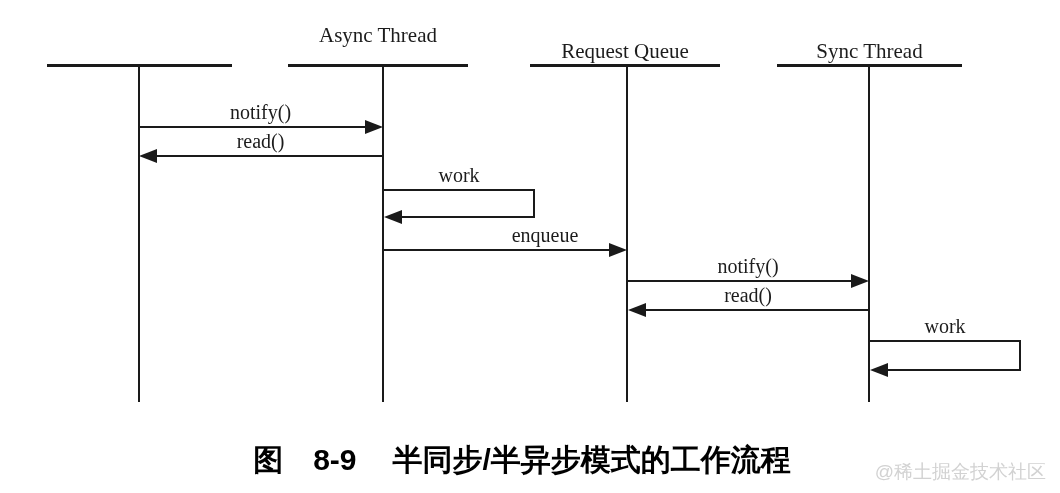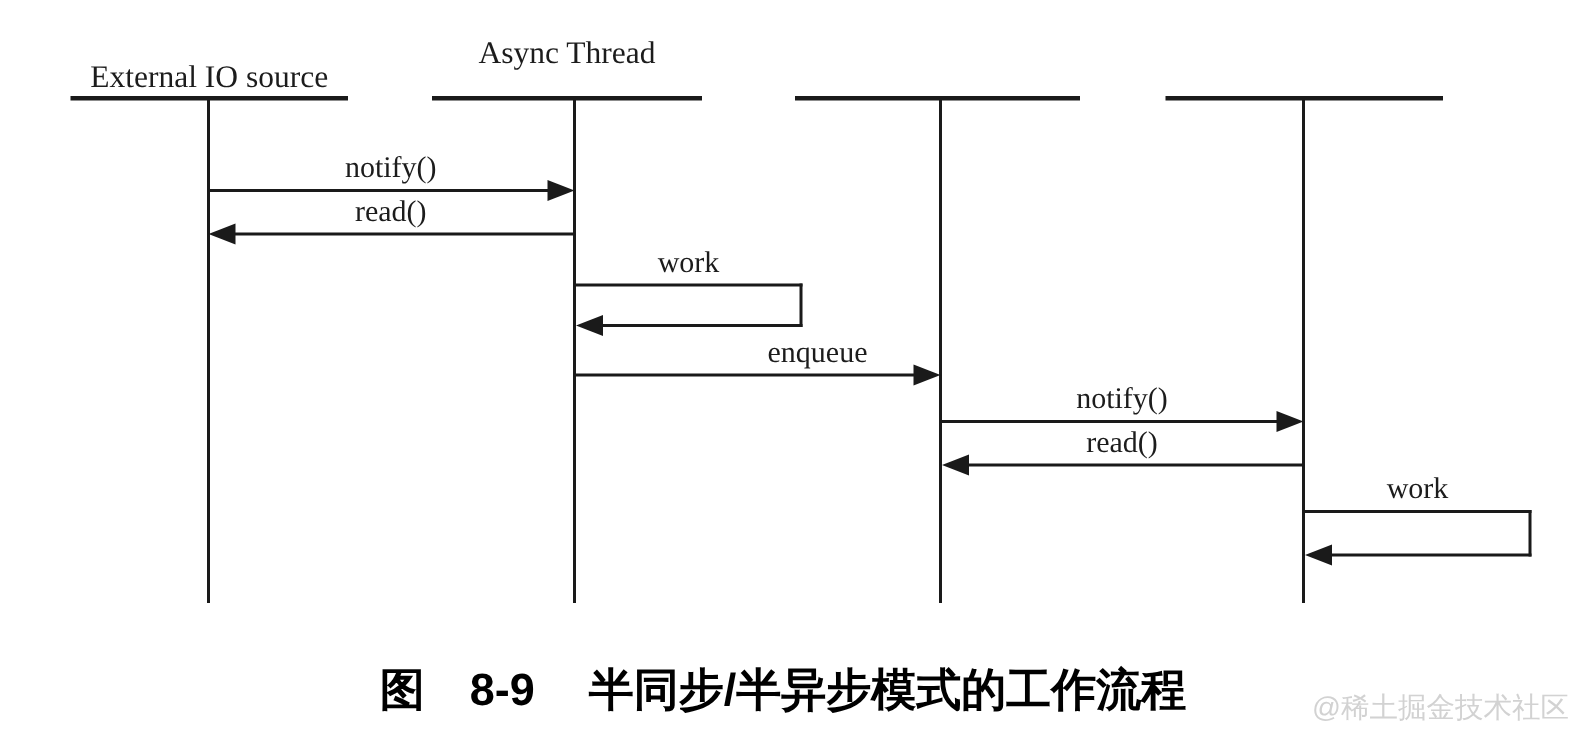--- a/index.html
+++ b/index.html
@@ -47,28 +47,29 @@
     position:absolute;right:14px;top:459px;
     font-family:"Liberation Sans", sans-serif;
     font-size:19px;color:var(--wm);white-space:nowrap;text-align:center;
   }
 </style>
 </head>
 <body>
 
 <div class="canvas">
 
-  <div class="actor-label" style="left:47px;top:38px;width:185px;">External IO source</div>
   <div class="head-underline" style="left:47px;top:64px;width:185px;"></div>
 
   <div class="actor-label" style="left:288px;top:22px;width:180px;">Async Thread</div>
   <div class="head-underline" style="left:288px;top:64px;width:180px;"></div>
 
+  <div class="actor-label" style="left:530px;top:38px;width:190px;">Request Queue</div>
   <div class="head-underline" style="left:530px;top:64px;width:190px;"></div>
 
+  <div class="actor-label" style="left:777px;top:38px;width:185px;">Sync Thread</div>
   <div class="head-underline" style="left:777px;top:64px;width:185px;"></div>
 
   <div class="vline" style="left:138px;top:66px;height:336px;"></div>
   <div class="vline" style="left:382px;top:66px;height:336px;"></div>
   <div class="vline" style="left:626px;top:66px;height:336px;"></div>
   <div class="vline" style="left:868px;top:66px;height:336px;"></div>
 
   <div class="msg-label" style="left:138px;top:100px;width:245px;">notify()</div>
   <div class="hline" style="left:138px;top:126px;width:232px;"></div>
   <div class="arr-r" style="left:365px;top:120px;"></div>

